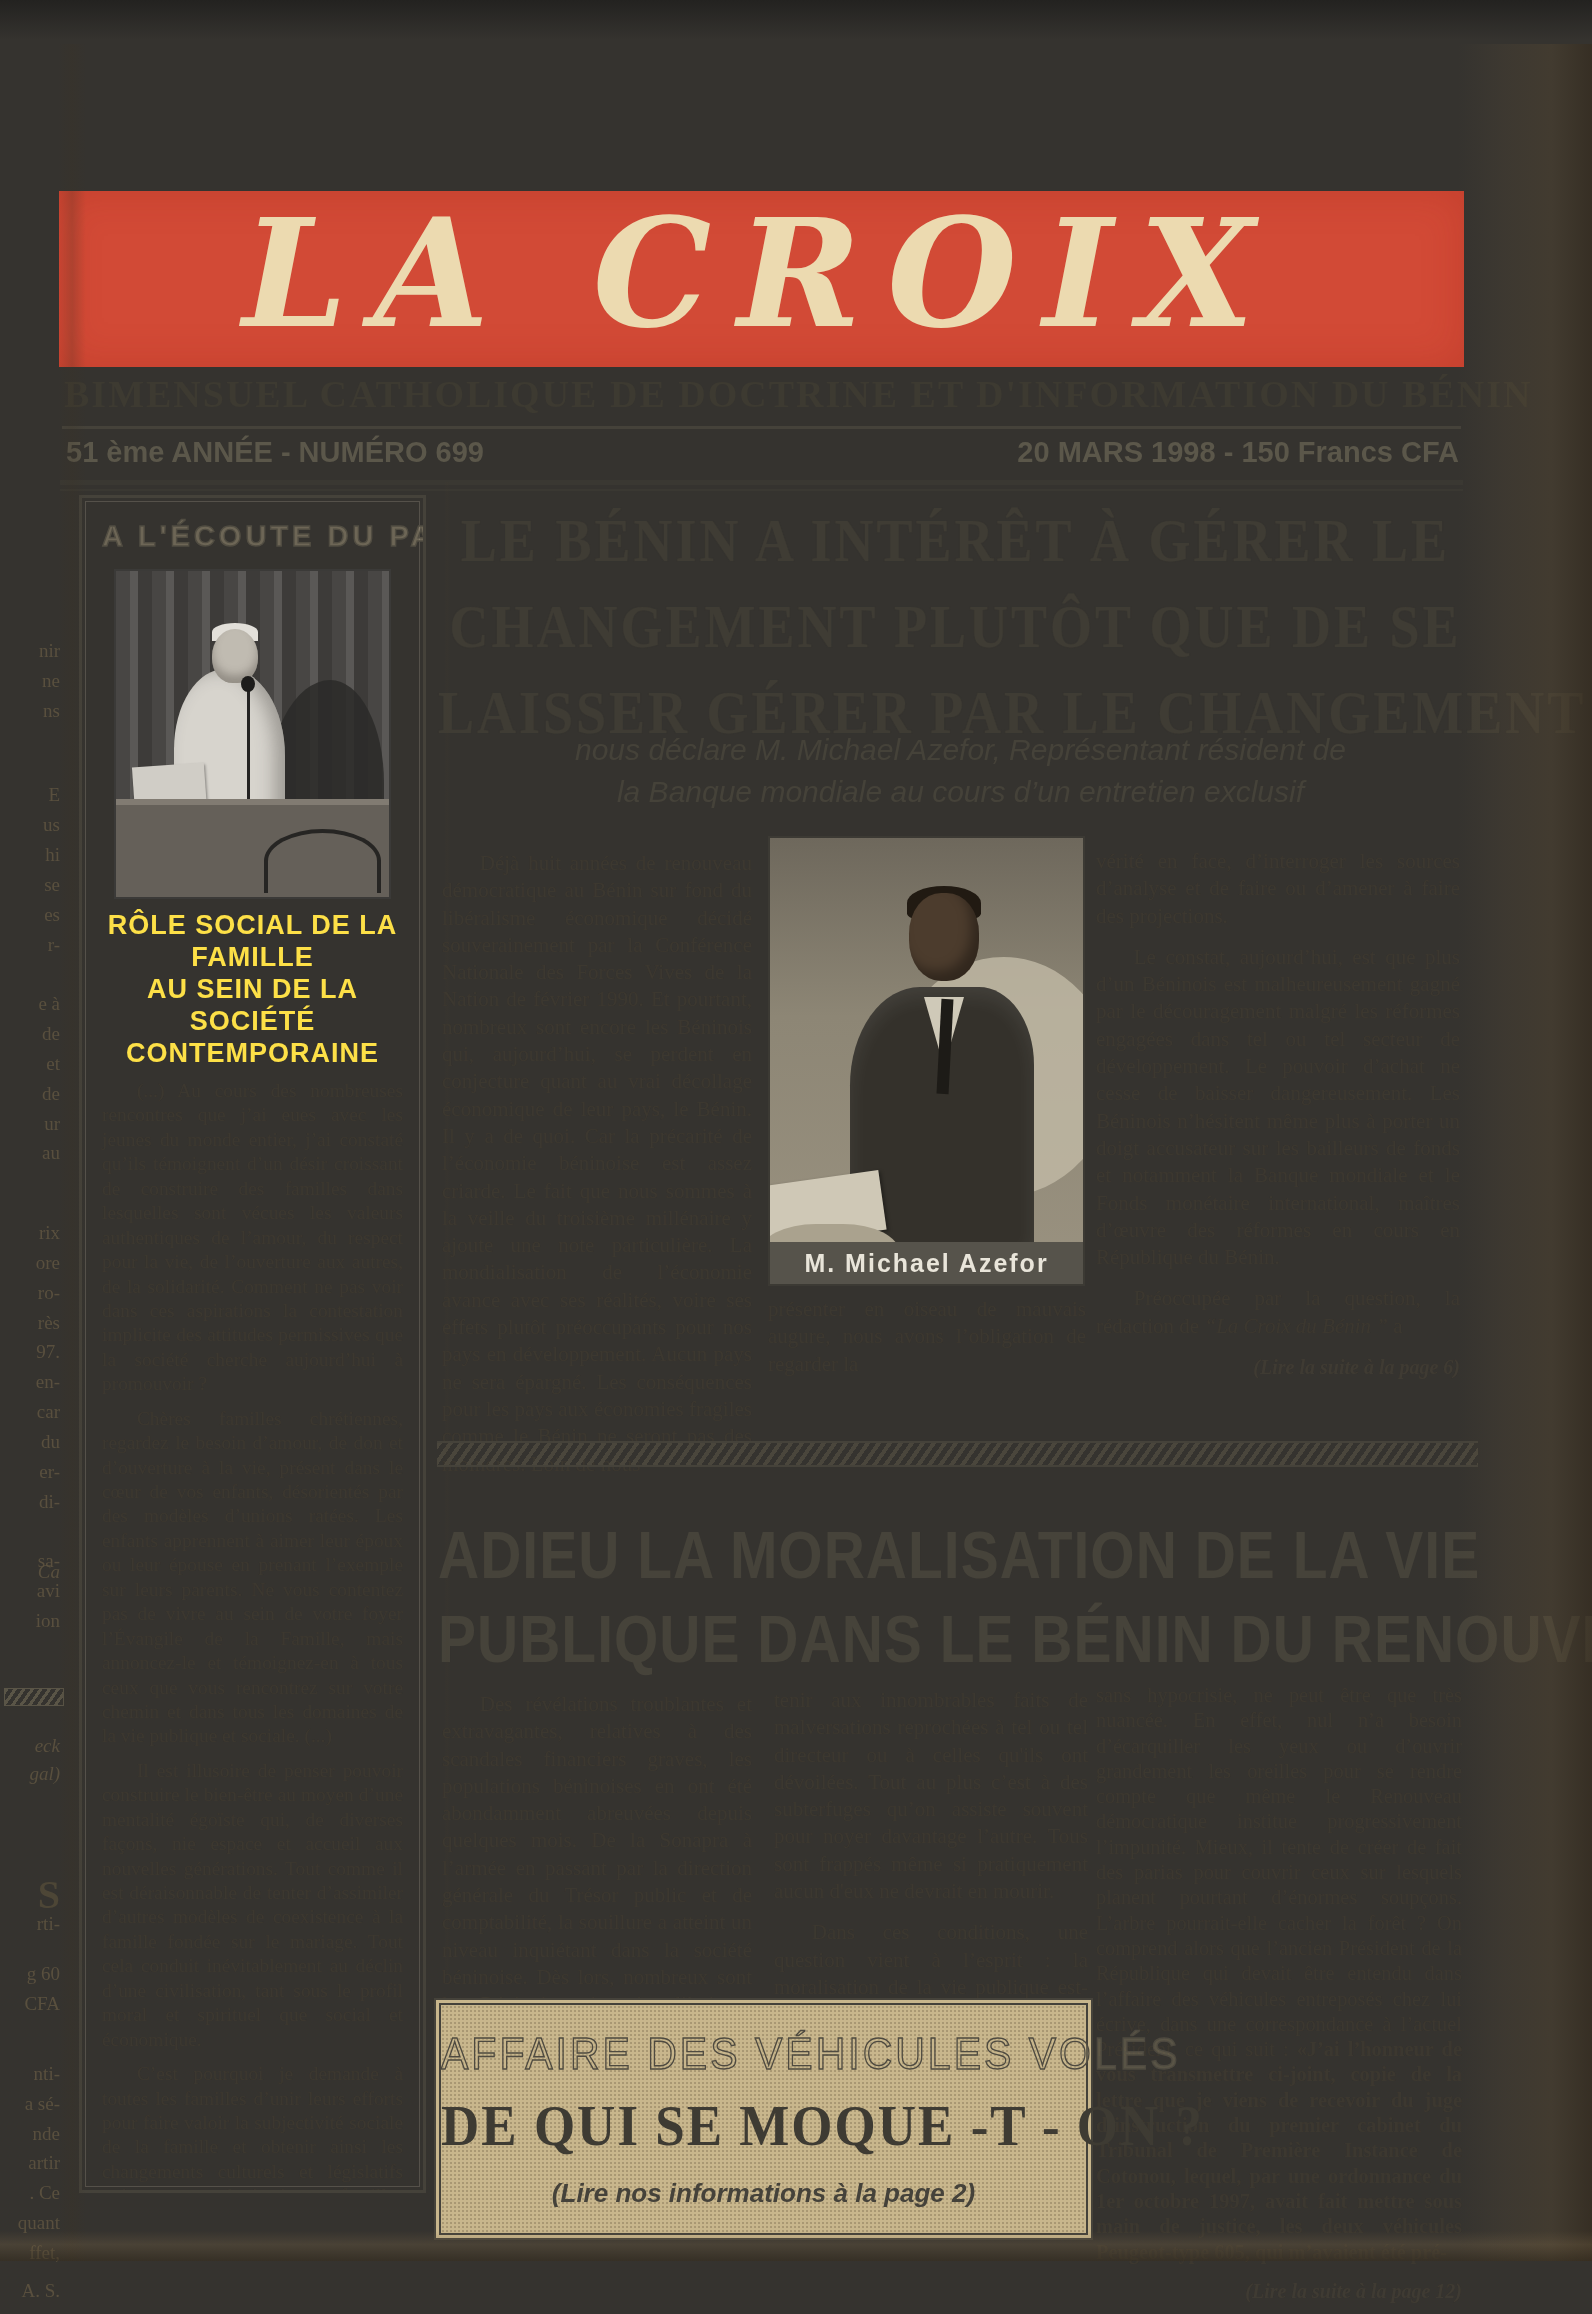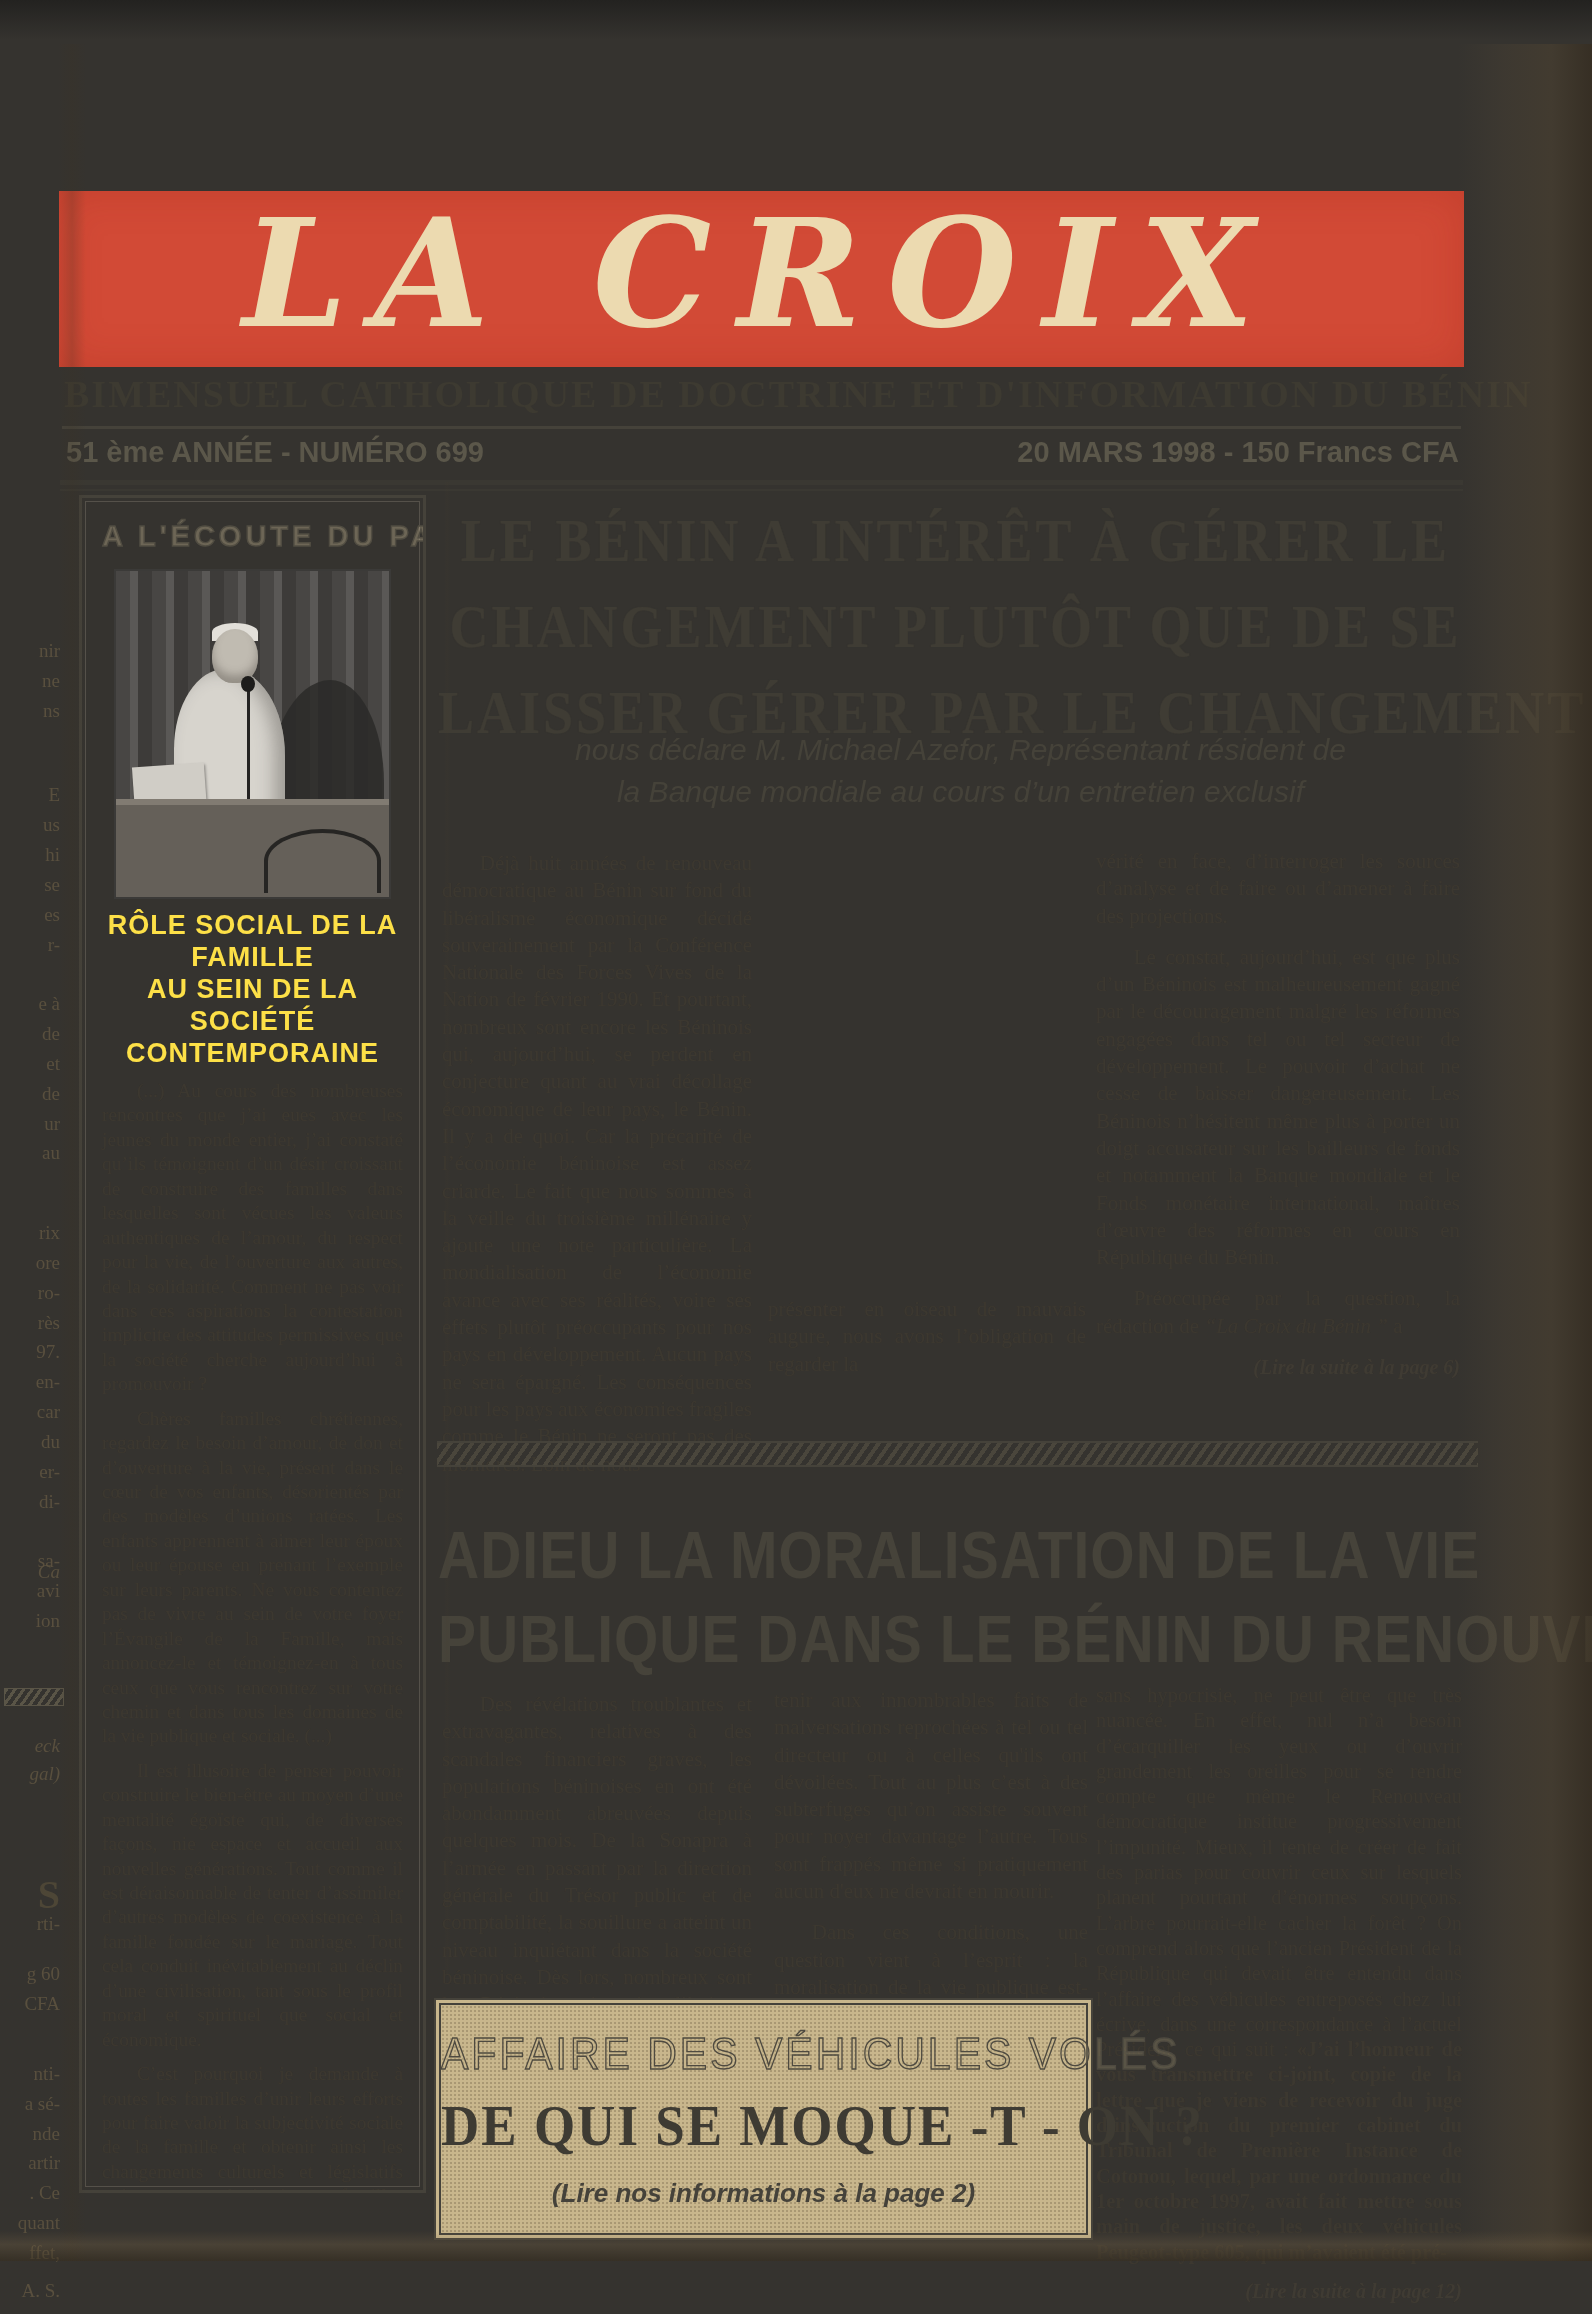--- a/index.html
+++ b/index.html
@@ -233,20 +233,31 @@
     </div>
     <div class="standfirst">
       <div>nous déclare M. Michael Azefor, Représentant résident de</div>
       <div>la Banque mondiale au cours d’un entretien exclusif</div>
     </div>
 
     <div class="col c1">
       <p>Déjà huit années de renouveau démocratique au Bénin sur fond du libéralisme économique décidé souverainement par la Conférence Nationale des Forces Vives de la Nation de février 1990. Et pourtant, nombreux sont encore les Béninois qui, aujourd’hui, se perdent en conjecture quant au vrai décollage économique de leur pays, le Bénin. Il y a de quoi. Car la précarité de l’économie béninoise est assez criarde. Le fait que nous sommes à la veille du troisième millénaire y ajoute une note particulière. La mondialisation de l’économie avance avec ses réalités, voire ses effets plutôt préoccupants pour nos pays en développement. Aucun pays ne sera épargné. Les conséquences pour les pays aux économies fragiles comme le Bénin ne seront pas des moindres. Loin de nous</p>
     </div>
 
+    <div class="photo2">
+      <div class="az-chair"></div>
+      <div class="az-torso"></div>
+      <div class="az-shirt"></div>
+      <div class="az-tie"></div>
+      <div class="az-hair"></div>
+      <div class="az-head"></div>
+      <div class="az-book"></div>
+      <div class="az-arm"></div>
+      <div class="caption-band">M. Michael Azefor</div>
+    </div>
     <div class="col below-photo">
       <p>présenter en oiseau de mauvais augure, nous avons l’obligation de regarder la</p>
     </div>
 
     <div class="col c3">
       <p style="text-indent:0">vérité en face, d’interroger les sources d’analyse et de faire ou d’amener à faire des projections.</p>
       <p>Le constat, aujourd’hui, est que plus d’un Béninois est malheureusement gagné par le découragement malgré les réformes engagées dans tel ou tel secteur de développement. Le pouvoir d’achat ne cesse de baisser dangereusement. Les Béninois n’hésitent même plus à porter un doigt accusateur sur les bailleurs de fonds et notamment la Banque mondiale et le Fonds monétaire international, maîtres d’œuvre des réformes en cours en République du Bénin.</p>
       <p><span>Préoccupée par la question, la rédaction de </span><span class="ital">“La Croix du Bénin ”</span><span> a</span></p>
       <div class="cont">(Lire la suite à la page 6)</div>
     </div>

